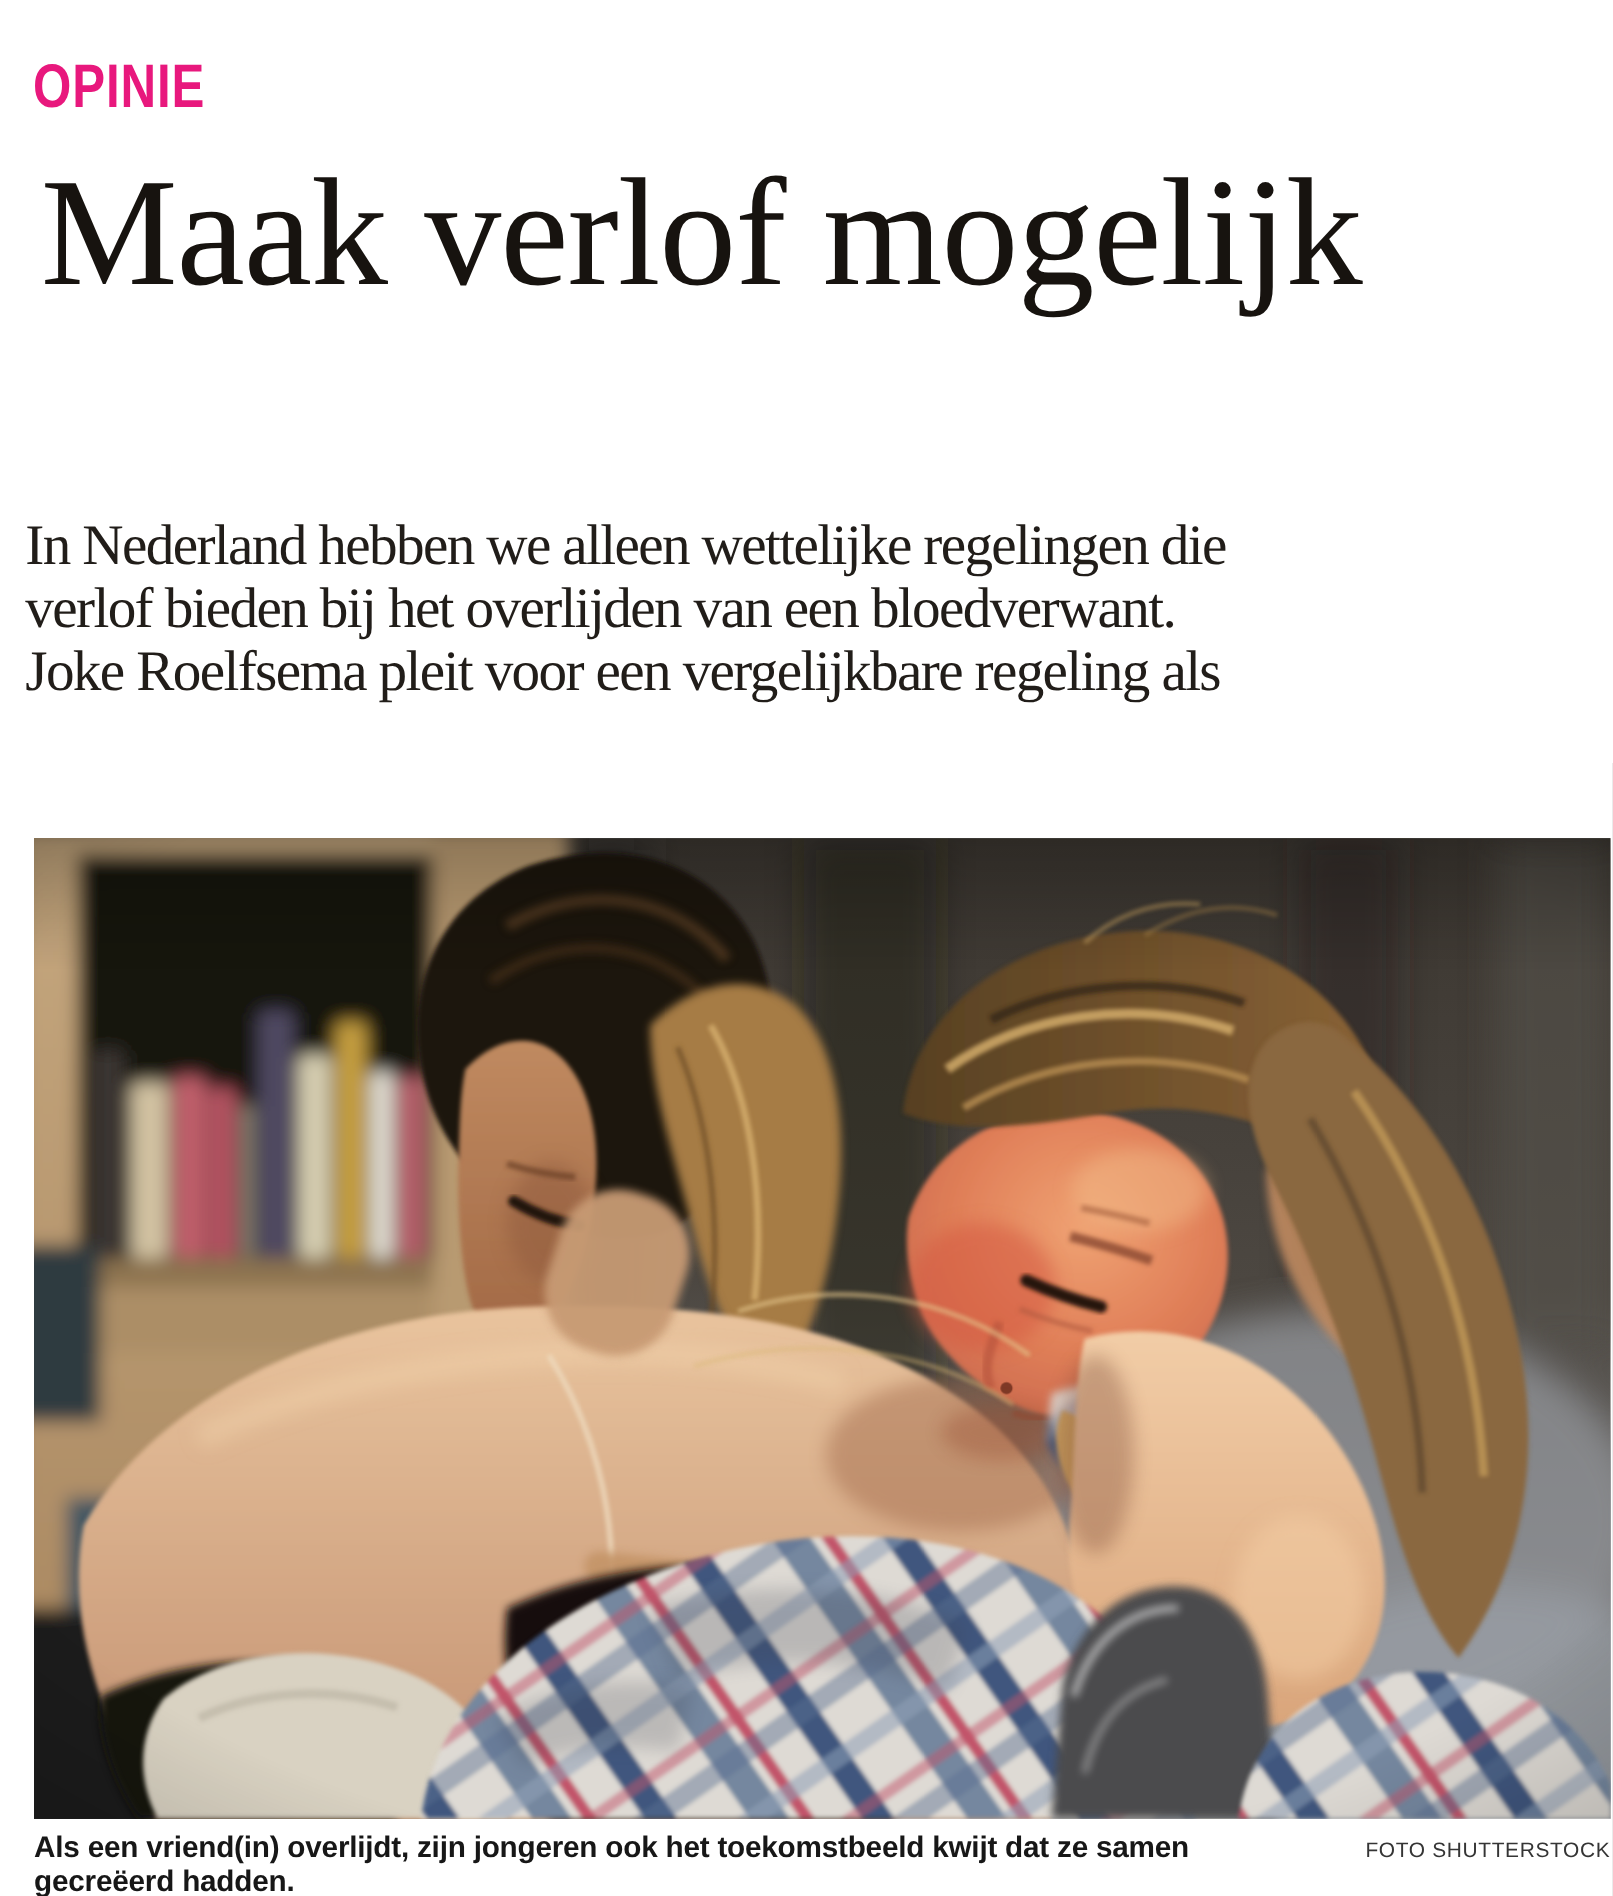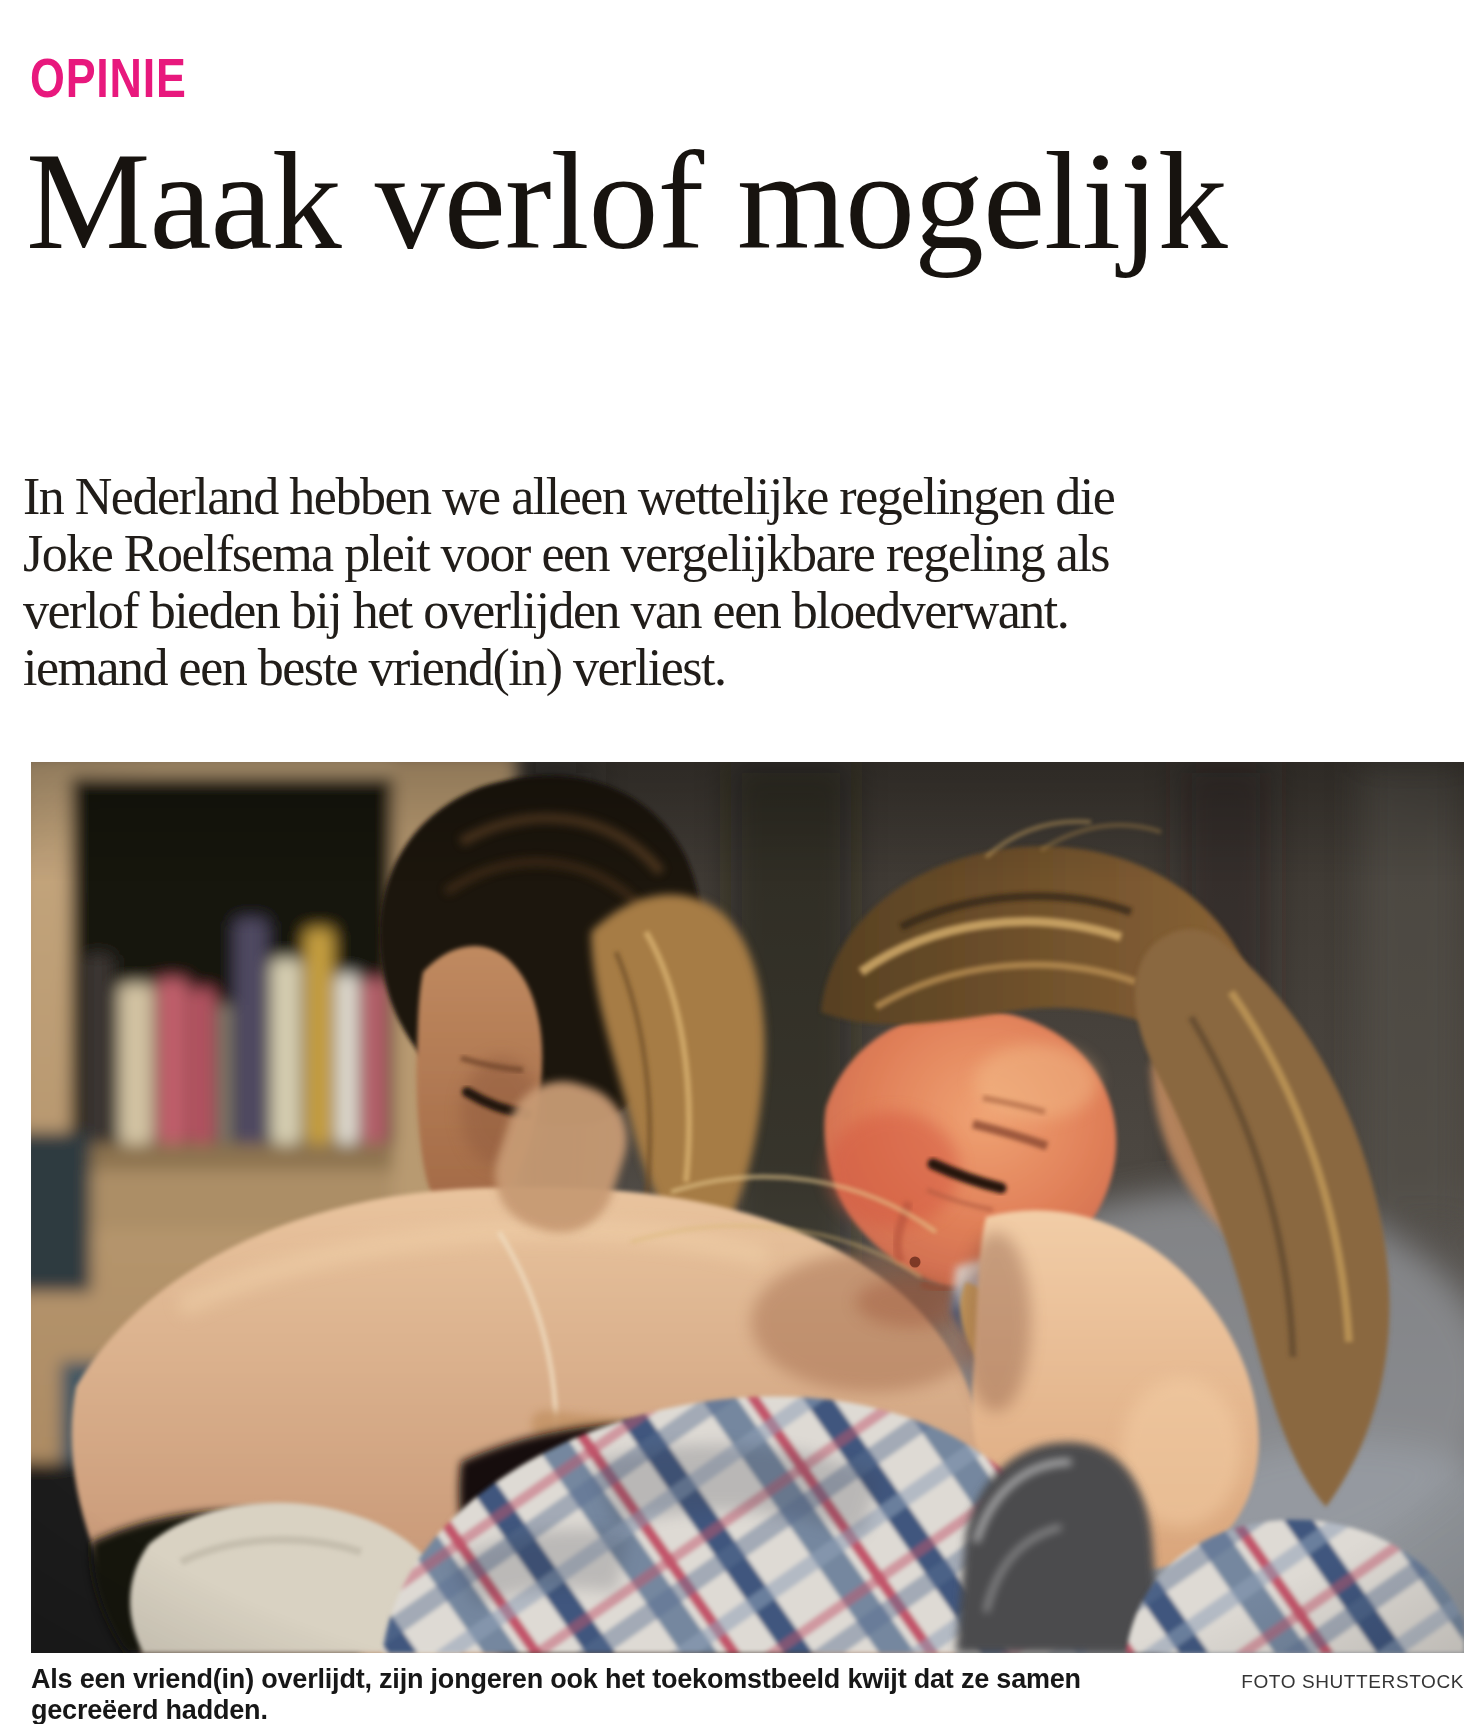--- a/index.html
+++ b/index.html
@@ -23,21 +23,21 @@
     letter-spacing:1px;
     color:#e8187d;
     transform:scaleX(.8);
     transform-origin:left top;
     white-space:nowrap;
   }
   .headline{
     position:absolute;
     left:26px;
     top:134px;
-    margin:0;
+    margin:11px;
     font-family:"Liberation Serif", "DejaVu Serif", serif;
     font-weight:normal;
     font-size:140px;
     line-height:133px;
     letter-spacing:-1px;
     color:#17130f;
   }
   .headline span{display:block;white-space:nowrap;}
   .intro{
     position:absolute;
@@ -95,23 +95,22 @@
 <div class="page">
 
   <div class="kicker">OPINIE</div>
 
   <h1 class="headline">
     <span>Maak verlof mogelijk</span>
   </h1>
 
   <p class="intro">
     <span>In Nederland hebben we alleen wettelijke regelingen die</span>
+    <span>verlof bieden bij het overlijden van een bloedverwant.</span>
     <span>Joke Roelfsema pleit voor een vergelijkbare regeling als</span>
-    <span>verlof bieden bij het overlijden van een bloedverwant.</span>
-    <span>iemand een beste vriend(in) verliest.</span>
   </p>
 
   <figure class="photo-figure">
     <div class="photo">
       <svg viewBox="0 0 1433 891" xmlns="http://www.w3.org/2000/svg">
         <defs>
           <filter id="b16" x="-30%" y="-30%" width="160%" height="160%">
               <feGaussianBlur stdDeviation="16"></feGaussianBlur>
             </filter>
           <filter id="b8" x="-30%" y="-30%" width="160%" height="160%">

